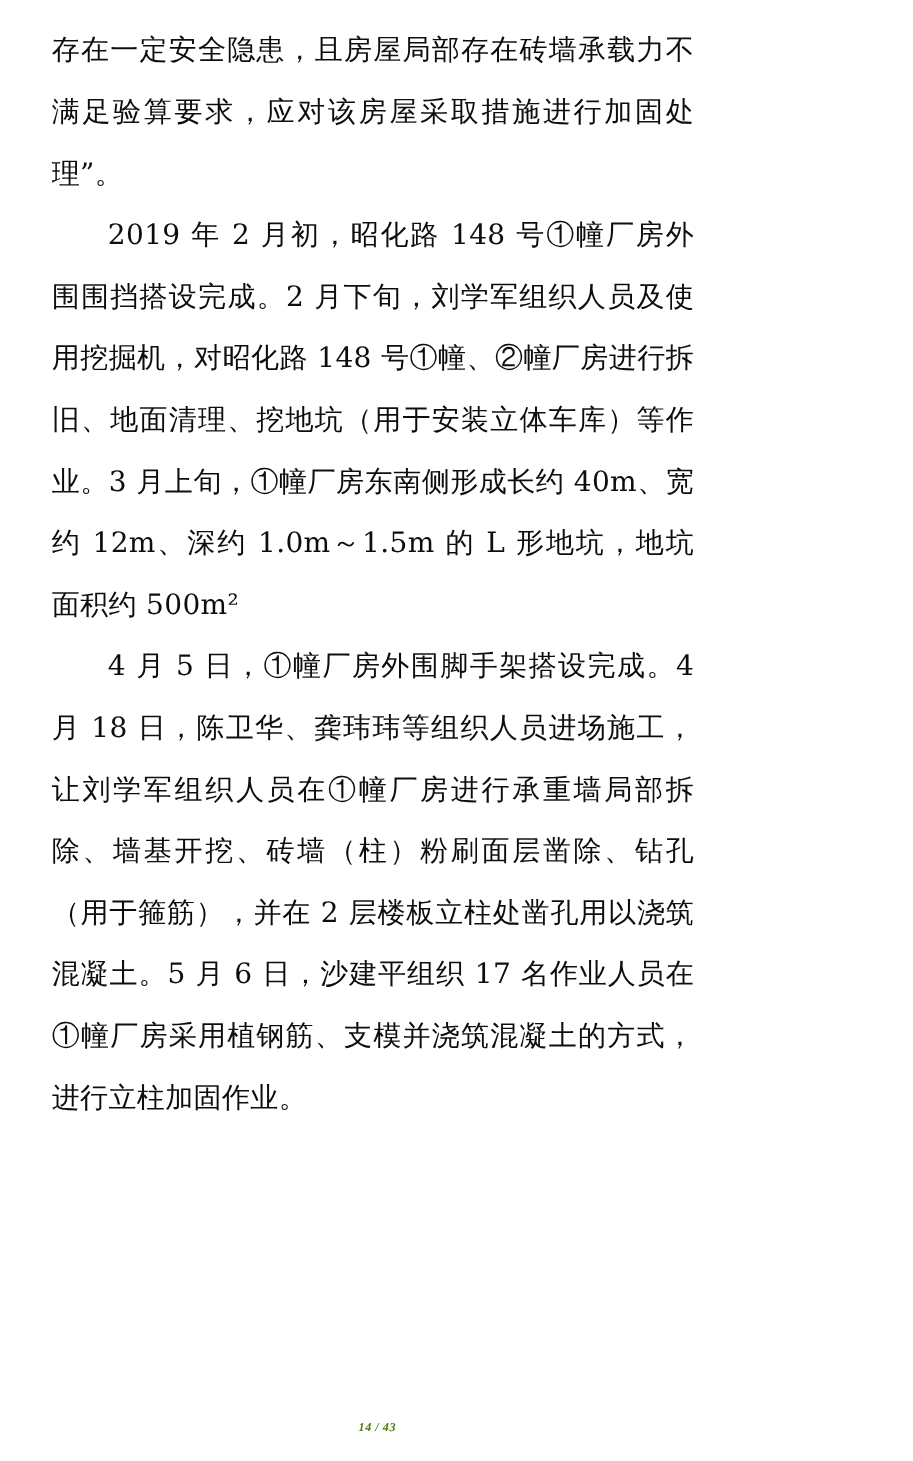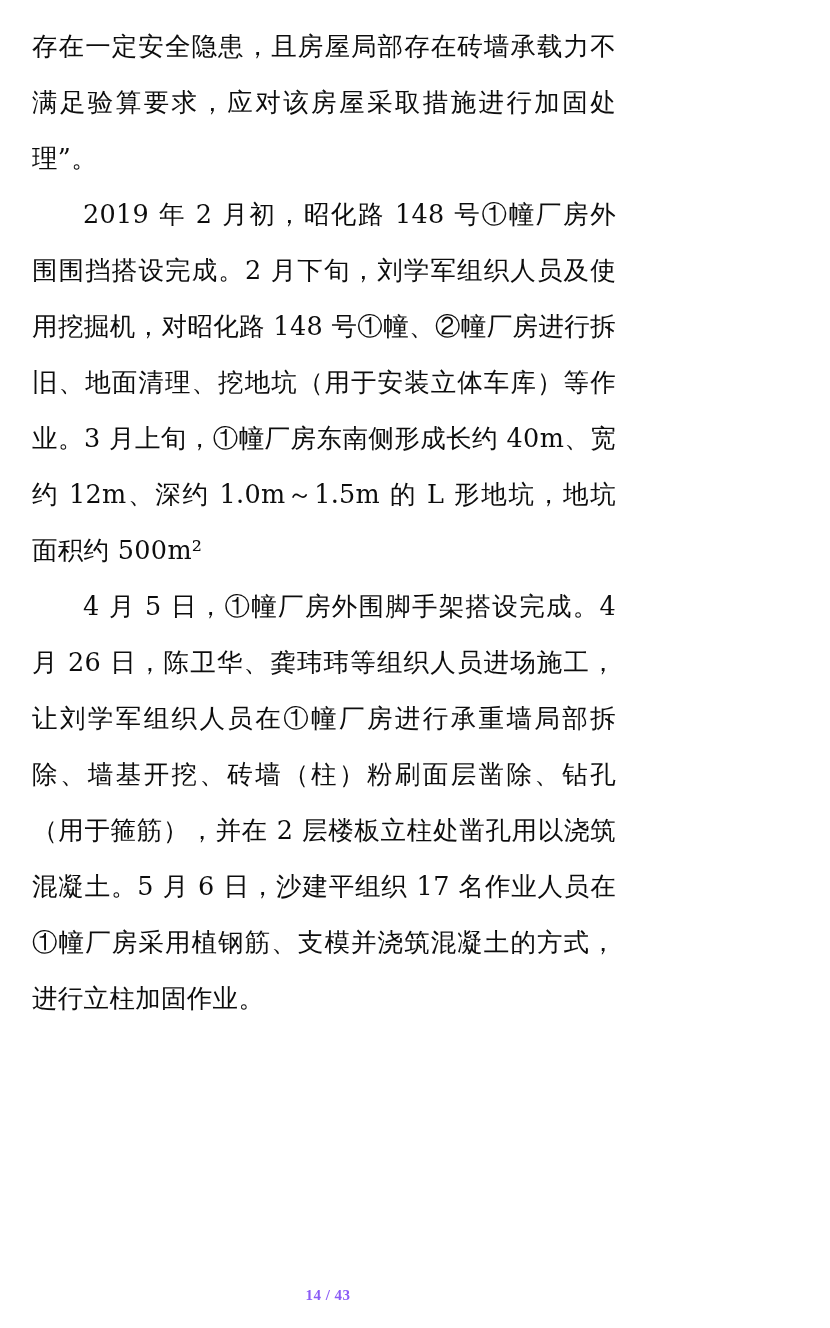--- a/index.html
+++ b/index.html
@@ -10,21 +10,21 @@
   body {
     width: 830px;
     height: 1328px;
     position: relative;
     font-family: "DejaVu Serif", "Liberation Serif", serif;
     color: #0d0d0d;
     overflow: hidden;
   }
   .page {
     position: absolute;
-    top: 0; left: 0;
+    top: 0; left: 15px;
     width: 656px;
     height: 1328px;
     box-sizing: border-box;
     padding: 18px 40px 0 32px;
   }
   .doc-body {
     font-size: 25.5px;
     line-height: 56px;
     text-align: justify;
     text-justify: inter-ideograph;
@@ -41,30 +41,31 @@
   }
   .para.last-left {
     text-align-last: left;
   }
   .footer {
     position: absolute;
     left: 0;
     right: 0;
     bottom: 24px;
     text-align: center;
-    font-size: 15px;
+    font-size: 11px;
     font-weight: bold;
     font-family: "Liberation Serif", "DejaVu Serif", serif;
-    color: #8b5cf6;
+    color: #4d7c0f;
     letter-spacing: 0.5px;
+    font-style: italic;
   }
 </style>
 </head>
 <body>
 
 <div class="page">
   <div class="doc-body">
     <p class="para noindent">存在一定安全隐患，且房屋局部存在砖墙承载力不满足验算要求，应对该房屋采取措施进行加固处理”。</p>
     <p class="para">2019 年 2 月初，昭化路 148 号①幢厂房外围围挡搭设完成。2 月下旬，刘学军组织人员及使用挖掘机，对昭化路 148 号①幢、②幢厂房进行拆旧、地面清理、挖地坑（用于安装立体车库）等作业。3 月上旬，①幢厂房东南侧形成长约 40m、宽约 12m、深约 1.0m～1.5m 的 L 形地坑，地坑面积约 500m²</p>
-    <p class="para">4 月 5 日，①幢厂房外围脚手架搭设完成。4 月 26 日，陈卫华、龚玮玮等组织人员进场施工，让刘学军组织人员在①幢厂房进行承重墙局部拆除、墙基开挖、砖墙（柱）粉刷面层凿除、钻孔（用于箍筋），并在 2 层楼板立柱处凿孔用以浇筑混凝土。5 月 6 日，沙建平组织 17 名作业人员在①幢厂房采用植钢筋、支模并浇筑混凝土的方式，进行立柱加固作业。</p>
+    <p class="para">4 月 5 日，①幢厂房外围脚手架搭设完成。4 月 18 日，陈卫华、龚玮玮等组织人员进场施工，让刘学军组织人员在①幢厂房进行承重墙局部拆除、墙基开挖、砖墙（柱）粉刷面层凿除、钻孔（用于箍筋），并在 2 层楼板立柱处凿孔用以浇筑混凝土。5 月 6 日，沙建平组织 17 名作业人员在①幢厂房采用植钢筋、支模并浇筑混凝土的方式，进行立柱加固作业。</p>
   </div>
   <div class="footer">14 / 43</div>
 </div>
 
 </body></html>

